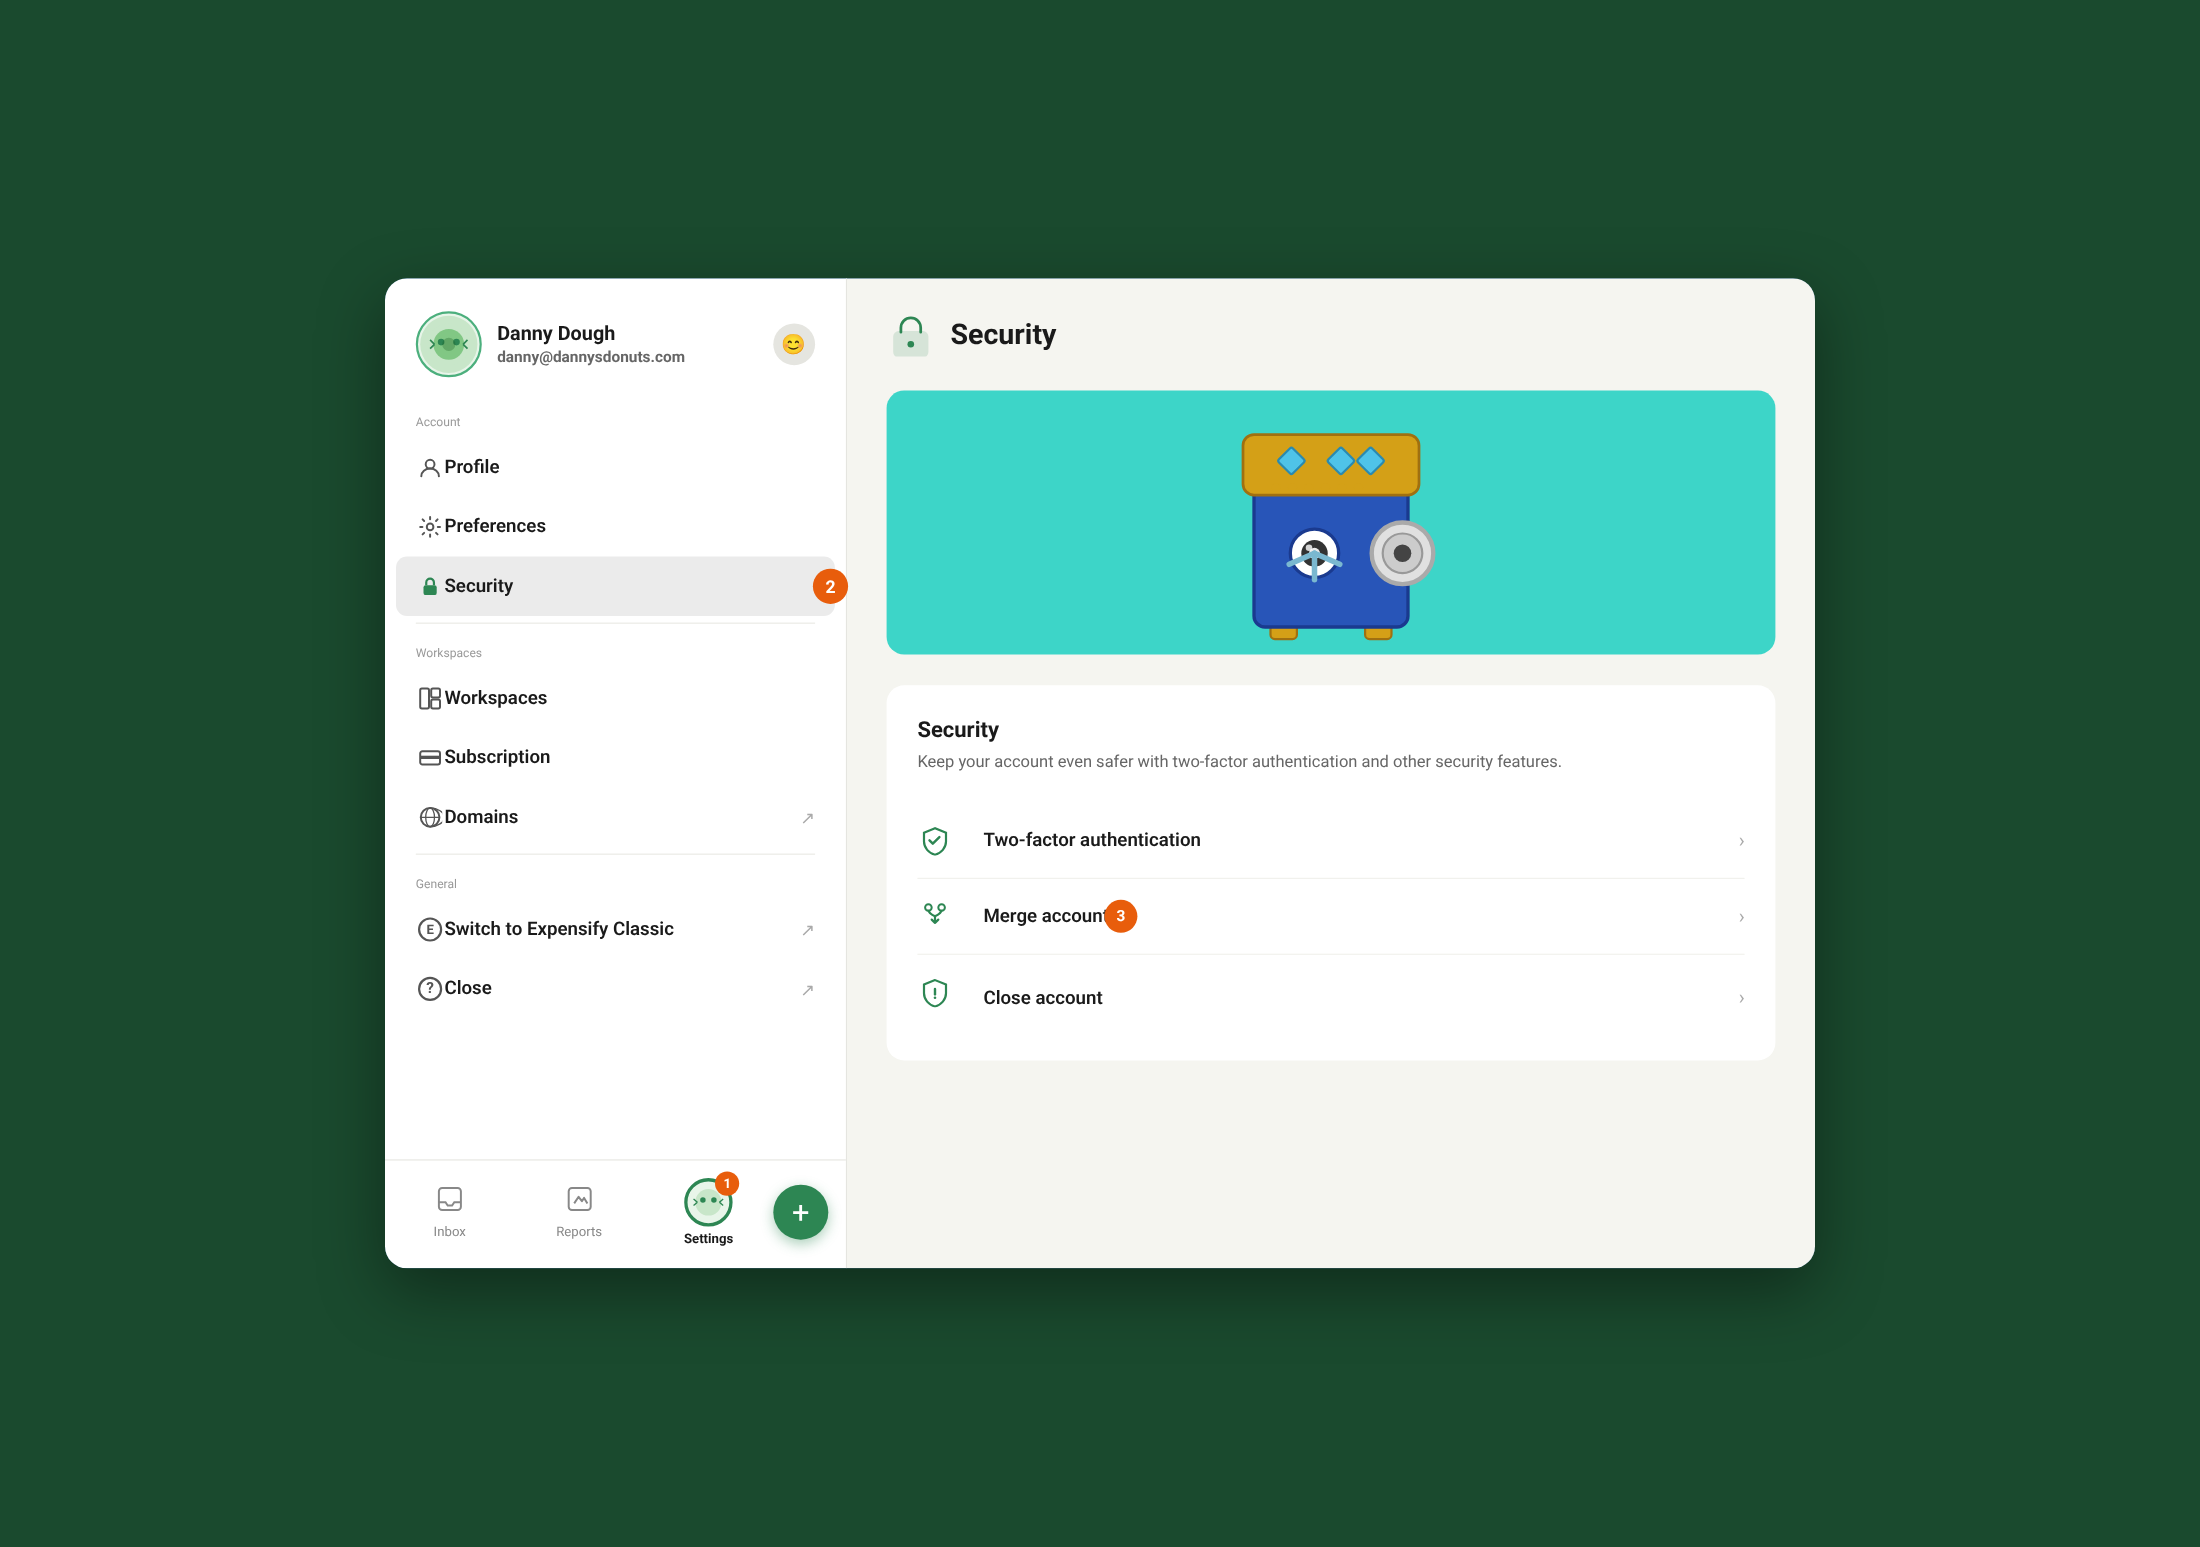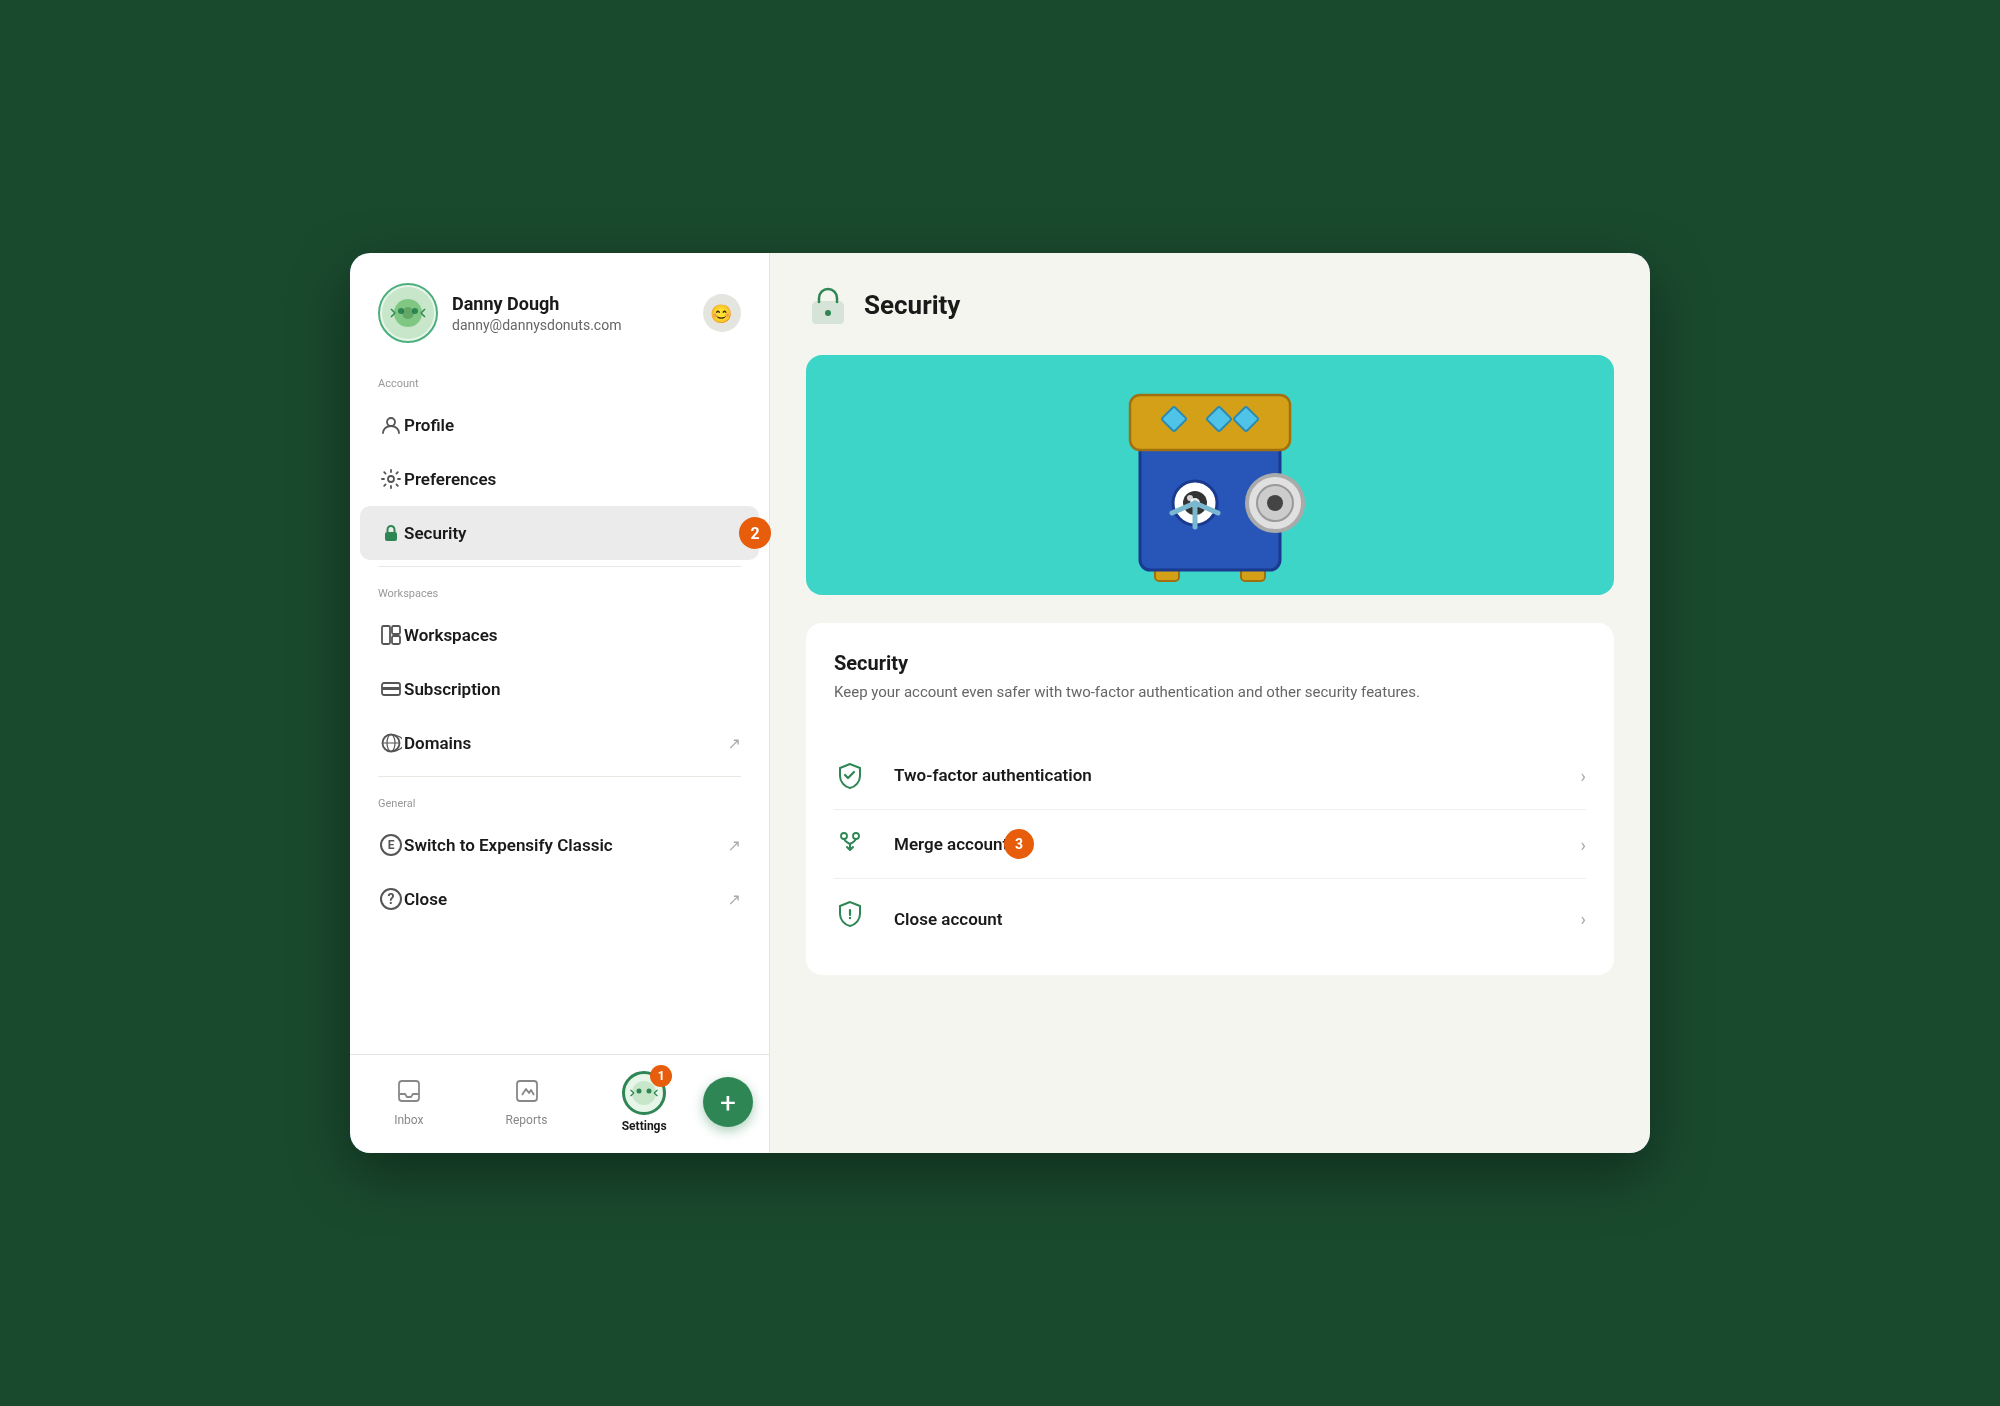--- a/index.html
+++ b/index.html
@@ -64,20 +64,21 @@
     .user-name {
       font-size: 18px;
       font-weight: 700;
       color: #1a1a1a;
       line-height: 1.2;
     }
     .user-email {
       font-size: 14px;
       color: #666;
       margin-top: 2px;
+      font-weight: bold;
     }
     .header-icon {
       width: 38px;
       height: 38px;
       border-radius: 50%;
       background: #e5e5e0;
       display: flex;
       align-items: center;
       justify-content: center;
       cursor: pointer;
@@ -276,21 +277,21 @@
     }
     .security-section-title {
       font-size: 20px;
       font-weight: 700;
       color: #1a1a1a;
       margin-bottom: 8px;
     }
     .security-section-desc {
       font-size: 15px;
       color: #666;
-      margin-bottom: 40px;
+      margin-bottom: 29px;
     }
     .security-item {
       display: flex;
       align-items: center;
       gap: 28px;
       padding: 18px 0;
       border-bottom: 1px solid #f0f0eb;
       cursor: pointer;
       position: relative;
     }

